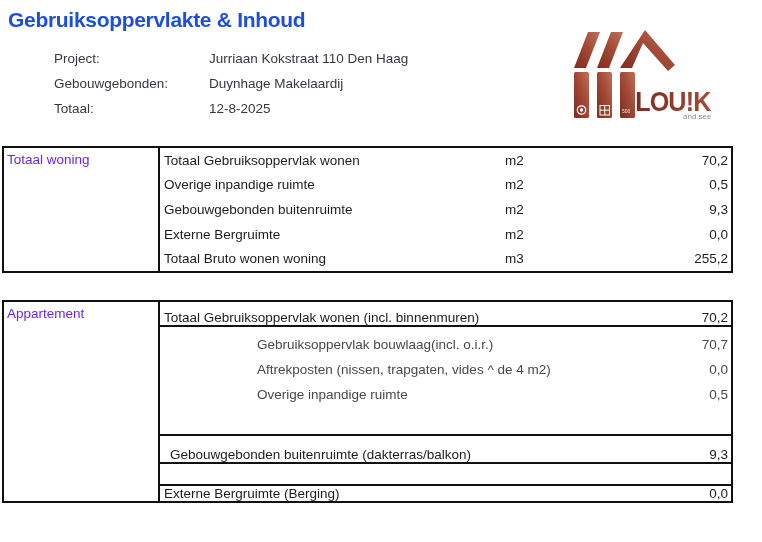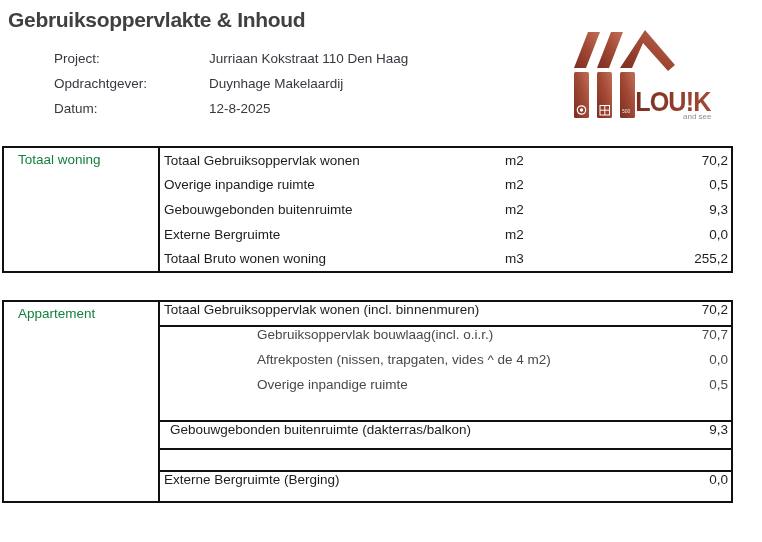--- a/index.html
+++ b/index.html
@@ -4,73 +4,73 @@
 <style>
   * { margin:0; padding:0; box-sizing:border-box; }
   html,body { background:#ffffff; }
   .page {
     position:relative; width:762px; height:542px; background:#ffffff;
     font-family:"Liberation Sans", sans-serif; color:#1c1d1f; overflow:hidden;
   }
   
   .title {
     position:absolute; left:8px; top:8px;
-    font-size:21px; font-weight:700; letter-spacing:-0.3px; color:#404040;
+    font-size:21px; font-weight:700; letter-spacing:-0.3px; color:#1d4ed8;
   }
   .meta { position:absolute; left:8px; top:46px; }
   .meta-row { display:flex; height:25px; align-items:center; font-size:13.5px; color:#35393f; }
   .meta-label { width:155px;margin-left:46px; }
   .meta-value { }
   
   .logo { position:absolute; left:565px; top:27px; width:195px; height:95px; }
   
   .tbl {
     position:absolute; left:2px; width:731px;
     border:2px solid #101010; display:flex; font-size:13.5px;
   }
   .tbl-1 { top:146px; height:127px; }
   .tbl-2 { top:300px; height:203px; }
   .group-cell {
     width:156px; flex:none; border-right:2px solid #101010;
-    padding:4px 5px 0 14px; color:#15803d;
+    padding:4px 5px 0 3px; color:#6d28d9;
   }
   .rows { flex:1; display:flex; flex-direction:column; }
   .t1-row { flex:1; display:flex; align-items:center; padding:0 3px 0 4px; }
   .t1-desc { width:341px; flex:none; }
   .t1-unit { width:120px; flex:none; }
   .t1-value { flex:1; text-align:right; }
   
-  .t2-row { display:flex; align-items:flex-start; padding:0 3px 0 4px;gap:36px; }
+  .t2-row { display:flex; align-items:flex-end; padding:0 3px 0 4px;gap:36px; }
   .t2-main { height:25px; flex:none; border-bottom:2px solid #101010; }
   .t2-sub { height:25px; flex:none; padding-left:97px; color:#46494d; }
   .t2-spacer { flex:1; }
   .t2-gap { height:20px; flex:none; }
   .t2-outdoor { height:30px; flex:none; border-top:2px solid #101010; border-bottom:2px solid #101010;padding-left:10px; }
-  .t2-storage { flex:none; height:31px; border-top:2px solid #101010; }
+  .t2-storage { flex:none; height:17px; border-top:2px solid #101010; }
   .t2-desc { flex:1; }
   .t2-value { text-align:right; }
 </style>
 </head>
 <body>
 
 <div class="page">
 
   <div class="title">Gebruiksoppervlakte &amp; Inhoud</div>
 
   <div class="meta">
     <div class="meta-row">
       <span class="meta-label">Project:</span>
       <span class="meta-value">Jurriaan Kokstraat 110 Den Haag</span>
     </div>
     <div class="meta-row">
-      <span class="meta-label">Opdrachtgever:</span>
+      <span class="meta-label">Gebouwgebonden:</span>
       <span class="meta-value">Duynhage Makelaardij</span>
     </div>
     <div class="meta-row">
-      <span class="meta-label">Datum:</span>
+      <span class="meta-label">Totaal:</span>
       <span class="meta-value">12-8-2025</span>
     </div>
   </div>
 
   <div class="logo">
     <svg width="195" height="95" viewBox="0 0 195 95">
       <defs>
         <linearGradient id="lg" x1="0" y1="1" x2="1" y2="0">
           <stop offset="0" stop-color="#7c2d20"></stop>
           <stop offset="0.55" stop-color="#a34a36"></stop>

